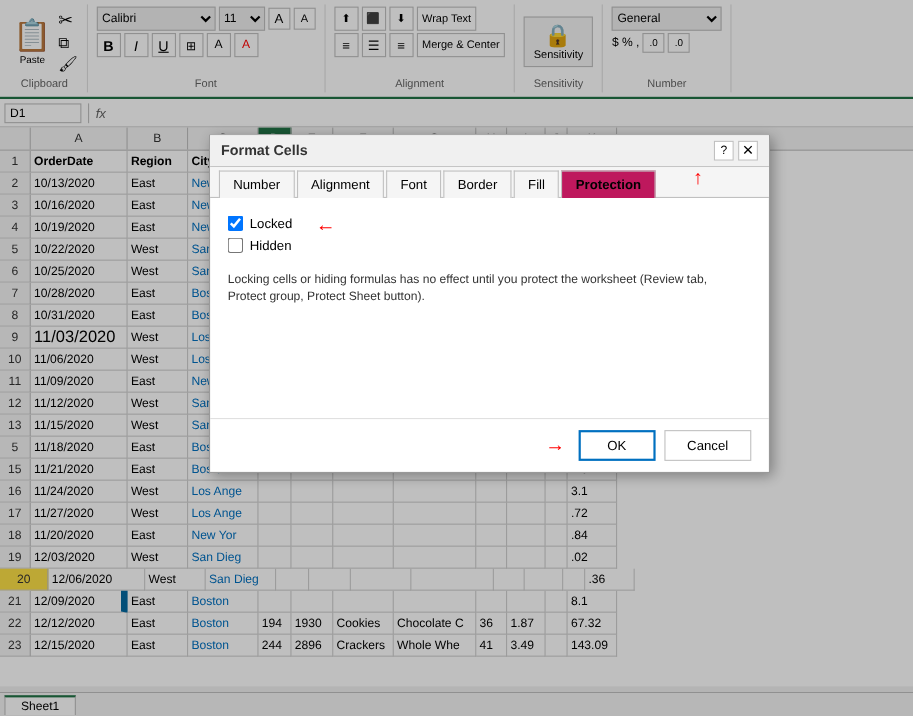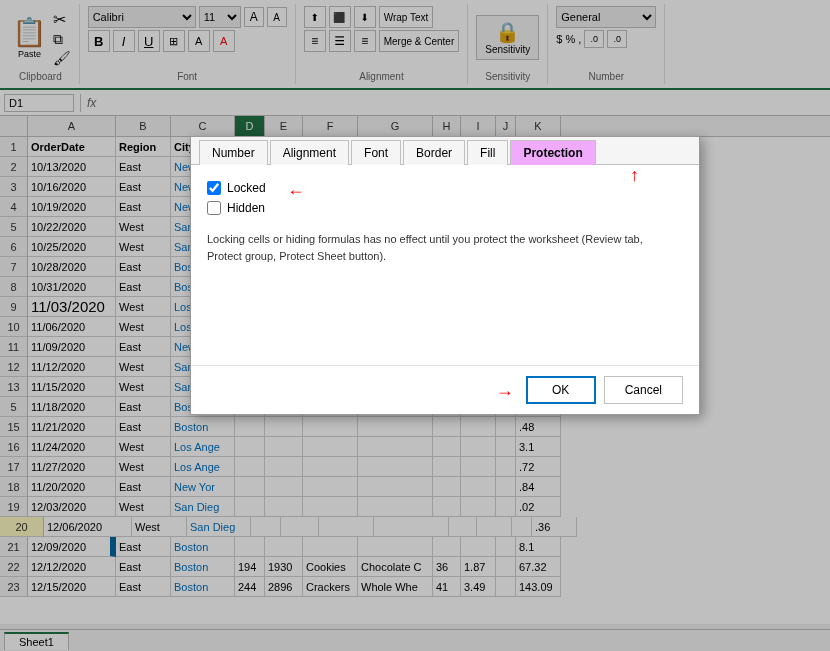--- a/index.html
+++ b/index.html
@@ -385,21 +385,21 @@
     <div style="width:30px;min-width:30px;height:20px;border-right:1px solid #d0d0d0;border-bottom:1px solid #d0d0d0;font-size:11px;padding:0 3px;display:flex;align-items:center;"></div>
     <div style="width:38px;min-width:38px;height:20px;border-right:1px solid #d0d0d0;border-bottom:1px solid #d0d0d0;font-size:11px;padding:0 3px;display:flex;align-items:center;"></div>
     <div style="width:55px;min-width:55px;height:20px;border-right:1px solid #d0d0d0;border-bottom:1px solid #d0d0d0;font-size:11px;padding:0 3px;display:flex;align-items:center;"></div>
     <div style="width:75px;min-width:75px;height:20px;border-right:1px solid #d0d0d0;border-bottom:1px solid #d0d0d0;font-size:11px;padding:0 3px;display:flex;align-items:center;"></div>
     <div style="width:28px;min-width:28px;height:20px;border-right:1px solid #d0d0d0;border-bottom:1px solid #d0d0d0;font-size:11px;padding:0 3px;display:flex;align-items:center;"></div>
     <div style="width:35px;min-width:35px;height:20px;border-right:1px solid #d0d0d0;border-bottom:1px solid #d0d0d0;font-size:11px;padding:0 3px;display:flex;align-items:center;"></div>
     <div style="width:20px;min-width:20px;height:20px;border-right:1px solid #d0d0d0;border-bottom:1px solid #d0d0d0;font-size:11px;display:flex;align-items:center;"></div>
     <div style="width:45px;min-width:45px;height:20px;border-right:1px solid #d0d0d0;border-bottom:1px solid #d0d0d0;font-size:11px;padding:0 3px;display:flex;align-items:center;">.02</div>
   </div>
         <div style="display: flex; flex-shrink: 0;">
-    <div style="width:44px;min-width:28px;height:20px;border-right:1px solid #c0c0c0;border-bottom:1px solid #d0d0d0;display:flex;align-items:center;justify-content:center;font-size:11px;background:#fef9c3;color:#333;">20</div>
+    <div style="width:44px;min-width:28px;height:20px;border-right:1px solid #c0c0c0;border-bottom:1px solid #d0d0d0;display:flex;align-items:center;justify-content:center;font-size:11px;background:#fde047;color:#333;">20</div>
     <div style="width:88px;min-width:88px;height:20px;border-right:1px solid #d0d0d0;border-bottom:1px solid #d0d0d0;font-size:11px;padding:0 3px;display:flex;align-items:center;">12/06/2020</div>
     <div style="width:55px;min-width:55px;height:20px;border-right:1px solid #d0d0d0;border-bottom:1px solid #d0d0d0;font-size:11px;padding:0 3px;display:flex;align-items:center;">West</div>
     <div style="width:64px;min-width:64px;height:20px;border-right:1px solid #d0d0d0;border-bottom:1px solid #d0d0d0;font-size:11px;padding:0 3px;display:flex;align-items:center;color:#0070c0;overflow:hidden;">San Dieg</div>
     <div style="width:30px;min-width:30px;height:20px;border-right:1px solid #d0d0d0;border-bottom:1px solid #d0d0d0;font-size:11px;padding:0 3px;display:flex;align-items:center;"></div>
     <div style="width:38px;min-width:38px;height:20px;border-right:1px solid #d0d0d0;border-bottom:1px solid #d0d0d0;font-size:11px;padding:0 3px;display:flex;align-items:center;"></div>
     <div style="width:55px;min-width:55px;height:20px;border-right:1px solid #d0d0d0;border-bottom:1px solid #d0d0d0;font-size:11px;padding:0 3px;display:flex;align-items:center;"></div>
     <div style="width:75px;min-width:75px;height:20px;border-right:1px solid #d0d0d0;border-bottom:1px solid #d0d0d0;font-size:11px;padding:0 3px;display:flex;align-items:center;"></div>
     <div style="width:28px;min-width:28px;height:20px;border-right:1px solid #d0d0d0;border-bottom:1px solid #d0d0d0;font-size:11px;padding:0 3px;display:flex;align-items:center;"></div>
     <div style="width:35px;min-width:35px;height:20px;border-right:1px solid #d0d0d0;border-bottom:1px solid #d0d0d0;font-size:11px;padding:0 3px;display:flex;align-items:center;"></div>
     <div style="width:20px;min-width:20px;height:20px;border-right:1px solid #d0d0d0;border-bottom:1px solid #d0d0d0;font-size:11px;display:flex;align-items:center;"></div>
@@ -453,28 +453,35 @@
   </div>
 </div>
 
 <div style="display:flex; align-items:center; background:#f5f5f5; border-top:1px solid #c0c0c0; height:22px; padding:0 4px; position:fixed; bottom:0; width:100%;">
   <div style="padding:2px 14px; border:1px solid #c0c0c0; border-bottom:none; background:white; font-size:11px; cursor:pointer; border-top:2px solid #217346;">Sheet1</div>
 </div>
 
 <div style="position:fixed; top:0; left:0; width:100%; height:100%; background:rgba(0,0,0,0.25); z-index:100; display:flex; align-items:center; justify-content:center; padding-bottom:40px;">
   <div style="background:white; border:1px solid #999; box-shadow:3px 3px 12px rgba(0,0,0,0.35); width:510px; position:relative; top:-30px; left:30px;">
 
+    <div style="background:#f0f0f0; border-bottom:1px solid #c0c0c0; padding:5px 10px; display:flex; align-items:center; justify-content:space-between;">
+      <span style="font-size:13px; font-weight:bold; color:#333;">Format Cells</span>
+      <div style="display:flex; align-items:center; gap:4px;">
+        <button style="width:18px; height:18px; border:1px solid #c0c0c0; background:white; cursor:pointer; font-size:11px; display:flex; align-items:center; justify-content:center;">?</button>
+        <button style="width:18px; height:18px; border:1px solid #c0c0c0; background:white; cursor:pointer; font-size:13px; display:flex; align-items:center; justify-content:center;">✕</button>
+      </div>
+    </div>
 
     <div style="display:flex; background:#f5f5f5; border-bottom:1px solid #c0c0c0; padding:0 8px;">
       <div style="padding:5px 12px; font-size:12px; cursor:pointer; border:1px solid #c0c0c0; border-bottom:none; margin-bottom:-1px; background:#f5f5f5; margin-right:2px; margin-top:3px;">Number</div>
       <div style="padding:5px 12px; font-size:12px; cursor:pointer; border:1px solid #c0c0c0; border-bottom:none; margin-bottom:-1px; background:#f5f5f5; margin-right:2px; margin-top:3px;">Alignment</div>
       <div style="padding:5px 12px; font-size:12px; cursor:pointer; border:1px solid #c0c0c0; border-bottom:none; margin-bottom:-1px; background:#f5f5f5; margin-right:2px; margin-top:3px;">Font</div>
       <div style="padding:5px 12px; font-size:12px; cursor:pointer; border:1px solid #c0c0c0; border-bottom:none; margin-bottom:-1px; background:#f5f5f5; margin-right:2px; margin-top:3px;">Border</div>
       <div style="padding:5px 12px; font-size:12px; cursor:pointer; border:1px solid #c0c0c0; border-bottom:none; margin-bottom:-1px; background:#f5f5f5; margin-right:2px; margin-top:3px;">Fill</div>
-      <div style="padding:5px 12px; font-size:12px; cursor:pointer; border:1px solid #c0c0c0; border-bottom:none; margin-bottom:-1px; background:#f0abfc; margin-right:2px; margin-top:3px; font-weight:bold;">Protection</div>
+      <div style="padding:5px 12px; font-size:12px; cursor:pointer; border:1px solid #c0c0c0; border-bottom:none; margin-bottom:-1px; background:#be185d; margin-right:2px; margin-top:3px; font-weight:bold;">Protection</div>
     </div>
 
     <div style="padding:16px 16px 8px 16px; min-height:200px;">
       
       <div style="position:relative; display:inline-block;">
         <div style="display:flex; align-items:center; gap:6px; margin-bottom:6px;">
           <input type="checkbox" checked="" style="cursor: pointer; width: 14px; height: 14px;">
           <label style="font-size:12px; cursor:pointer;">Locked</label>
         </div>
         

